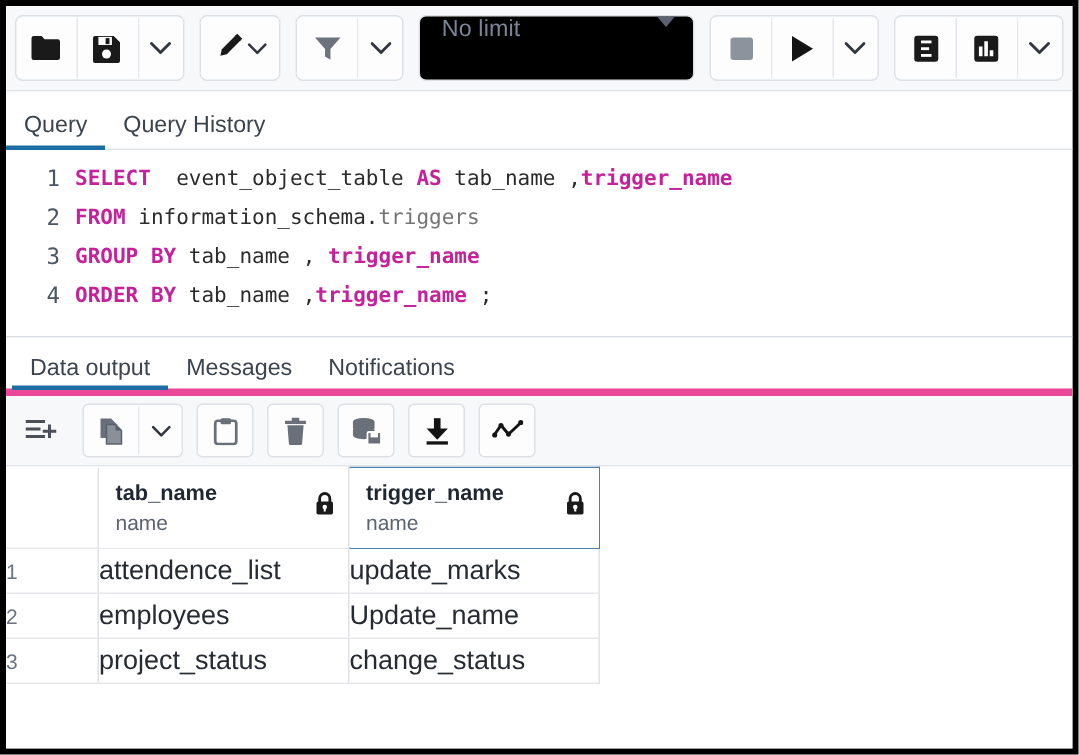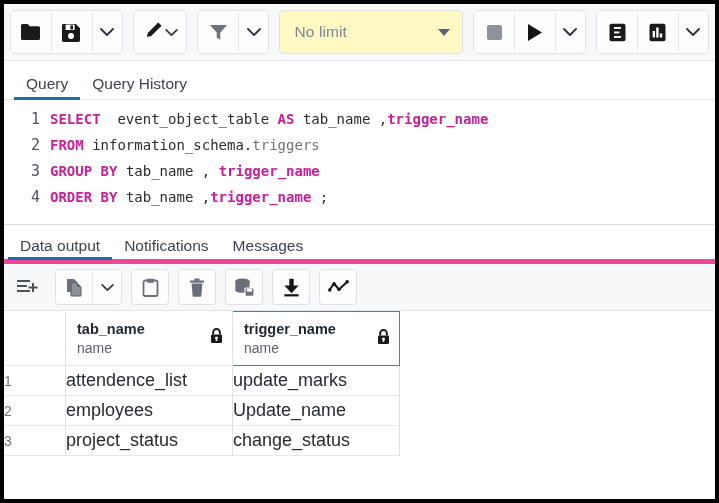--- a/index.html
+++ b/index.html
@@ -41,22 +41,22 @@
     border-right:1px solid #e4e7eb;
     cursor:pointer;
     position:relative;
   }
   .tbtn:last-child{border-right:none;}
   .tbtn.caret{width:30px;}
   .tbtn svg{display:block;}
   .tbtn.combo{width:54px;gap:1px;}
 
   .limitbox{
-    display:flex;align-items:center;justify-content:space-between;
-    background:#fef9c3;
+    display:flex;align-items:flex-start;justify-content:space-between;
+    background:#000000;
     border:1px solid #dde1e6;
     border-radius:5px;
     height:42px;
     width:160px;
     padding:0 12px 0 14px;
     cursor:pointer;
   }
   .limit-label{
     font-size:15.5px;color:#7c8596;letter-spacing:.1px;
   }
@@ -66,21 +66,20 @@
     border-right:6px solid transparent;
     border-top:7px solid #5b6373;
   }
 
   
   .tabbar{
     height:38px;min-height:38px;
     background:#fff;
     border-bottom:1px solid #dfe3e8;
     display:flex;align-items:flex-end;
-    padding-left:10px;
   }
   .tab{
     font-size:15.5px;color:#3c4450;
     padding:0 12px 8px 12px;
     cursor:pointer;
     position:relative;
     line-height:1;
   }
   .tab.active::after{
     content:"";position:absolute;left:0;right:0;bottom:-1px;
@@ -333,24 +332,24 @@
       <div>4</div>
     </div>
     <div class="code" id="code-area"><div class="ln"><span class="kw">SELECT</span><span class="pun">  </span><span class="id">event_object_table</span><span class="pun"> </span><span class="kw">AS</span><span class="pun"> </span><span class="id">tab_name</span><span class="pun"> ,</span><span class="pnk">trigger_name</span></div><div class="ln"><span class="kw">FROM</span><span class="pun"> </span><span class="id">information_schema.</span><span class="tbl">triggers</span></div><div class="ln"><span class="kw">GROUP</span><span class="pun"> </span><span class="kw">BY</span><span class="pun"> </span><span class="id">tab_name</span><span class="pun"> , </span><span class="pnk">trigger_name</span></div><div class="ln"><span class="kw">ORDER</span><span class="pun"> </span><span class="kw">BY</span><span class="pun"> </span><span class="id">tab_name</span><span class="pun"> ,</span><span class="pnk">trigger_name</span><span class="pun"> ;</span></div></div>
   </div>
 
   <div class="outtabbar">
     <div class="otab active">
       <span>Data output</span>
     </div>
     <div class="otab">
+      <span>Messages</span>
+    </div>
+    <div class="otab">
       <span>Notifications</span>
-    </div>
-    <div class="otab">
-      <span>Messages</span>
     </div>
   </div>
 
   <div class="gridbar">
     <div class="gbtn flat">
       <svg width="22" height="18" viewBox="0 0 22 18">
         <rect x="0" y="2" width="13" height="2" fill="#4a4f58"></rect>
         <rect x="0" y="7" width="10" height="2" fill="#4a4f58"></rect>
         <rect x="0" y="12" width="13" height="2" fill="#4a4f58"></rect>
         <rect x="15" y="5" width="2" height="9" fill="#4a4f58"></rect>

